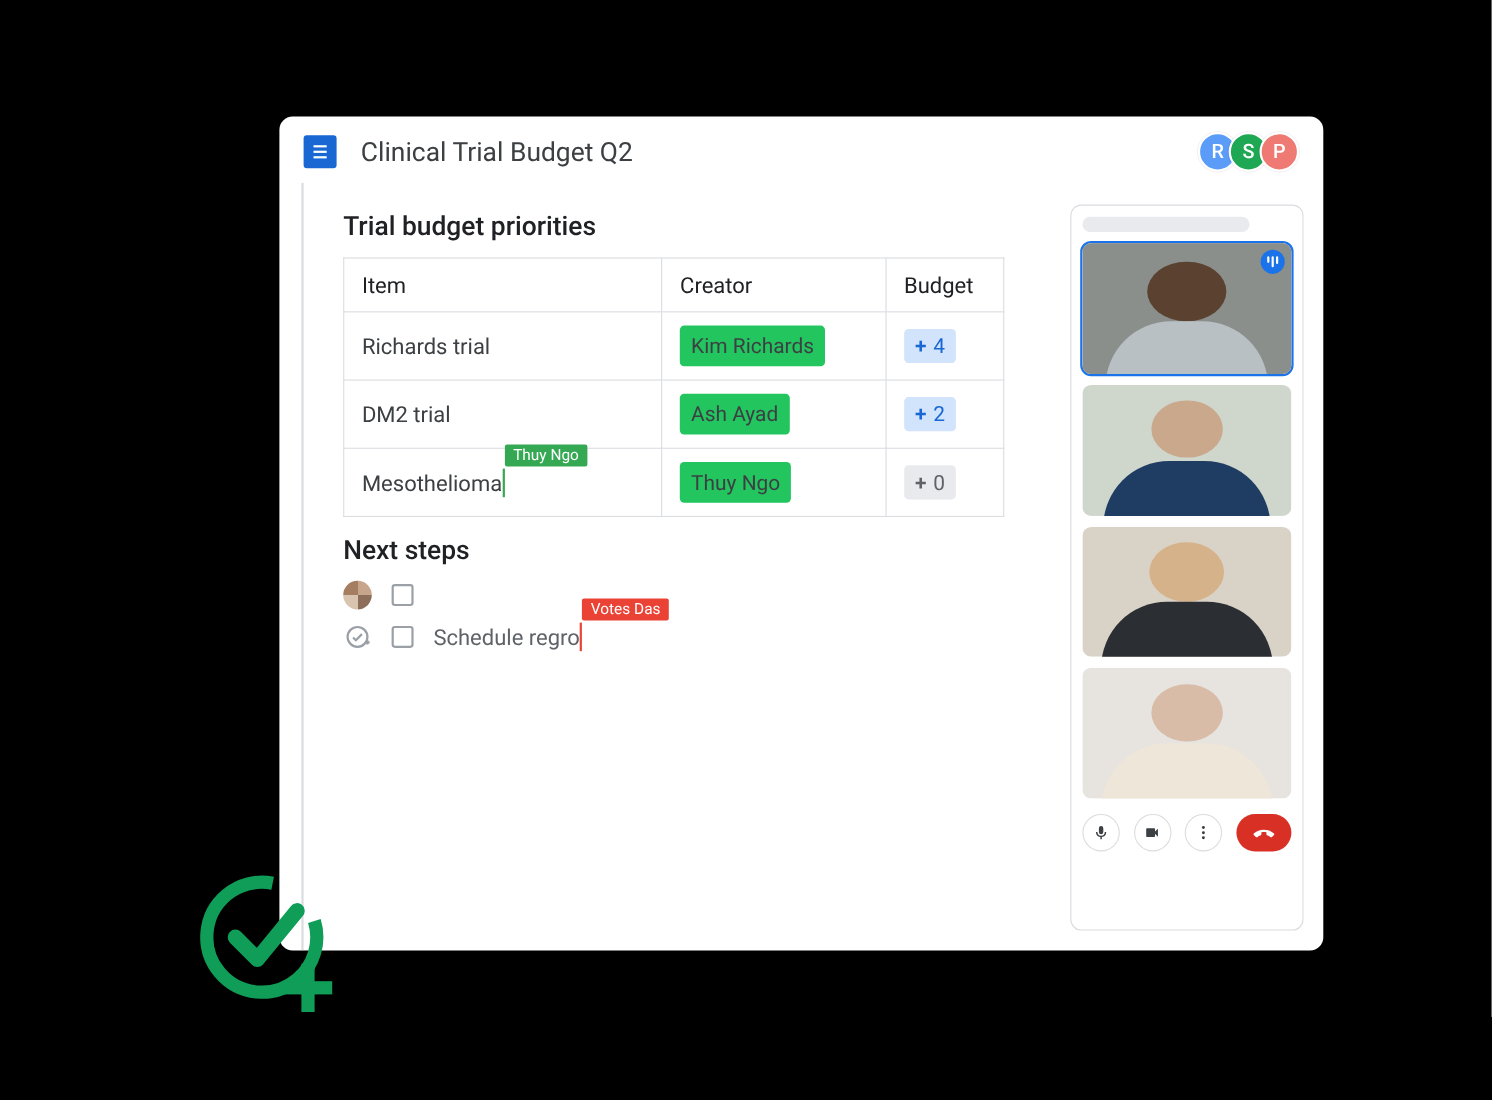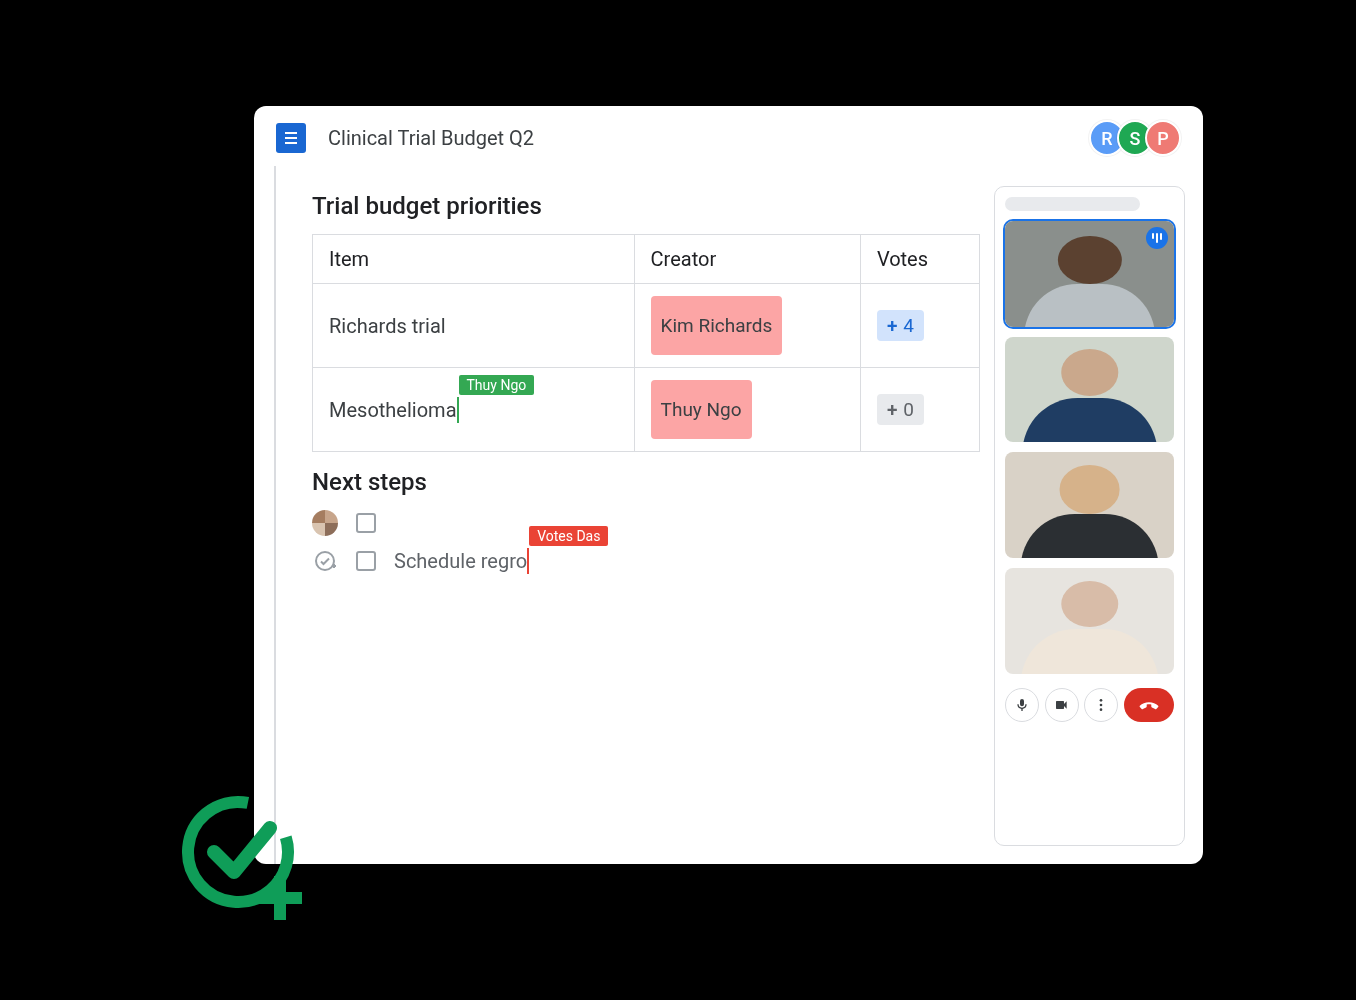--- a/index.html
+++ b/index.html
@@ -31,21 +31,21 @@
   }
   .docs-icon {
     width: 30px; height: 30px;
     background: #1967d2;
     border-radius: 3px;
     display: flex; align-items: center; justify-content: center;
     margin-right: 22px;
   }
   .docs-icon svg { display:block; }
   .doc-title {
-    font-size: 20px;
+    font-size: 24px;
     color: #3c4043;
     font-weight: 400;
     flex: none;
   }
   .spacer { flex: 1; }
   .collab-badges { display: flex; }
   .collab-badge {
     width: 36px; height: 36px; border-radius: 50%;
     display: flex; align-items: center; justify-content: center;
     font-size: 18px; font-weight: 500; color: #fff;
@@ -73,37 +73,37 @@
 
   h2.section {
     font-size: 24px;
     font-weight: 500;
     color: #202124;
     margin: 0 0 14px 0;
   }
 
   table.trial {
     border-collapse: collapse;
-    width: 668px;
+    width: 601px;
   }
   table.trial th, table.trial td {
     border: 1px solid #dadce0;
     padding: 12px 16px;
     text-align: left;
     font-size: 20px;
     color: #3c4043;
     vertical-align: middle;
   }
   table.trial th { font-weight: 400; color: #202124; }
   td.item { color:#5f6368; }
   .chip {
     display:inline-block;
-    background:#fca5a5;
+    background:#22c55e;
     border-radius:4px;
-    padding: 18px 10px;
+    padding: 7px 10px;
     color:#3c4043;
     font-size: 19px;
   }
   .votepill {
     display:inline-flex; align-items:center;
     border-radius:4px;
     padding: 4px 10px;
     font-size: 19px;
   }
   .votepill.pos { background:#d2e3fc; color:#1967d2; }
@@ -248,28 +248,36 @@
     <div class="doc-pane">
       <div class="margin-line"></div>
       <div class="doc-inner">
         <h2 class="section">Trial budget priorities</h2>
 
         <table class="trial">
           <tbody>
               <tr>
             <th style="width:270px">Item</th>
             <th style="width:190px">Creator</th>
-            <th style="width:100px">Votes</th>
+            <th style="width:100px">Budget</th>
           </tr>
           <tr>
             <td class="item">Richards trial</td>
             <td><span class="chip">Kim Richards</span></td>
             <td><span class="votepill pos">
                     <span class="plus">+</span>
                     <span>4</span>
+                  </span></td>
+          </tr>
+          <tr>
+            <td class="item">DM2 trial</td>
+            <td><span class="chip">Ash Ayad</span></td>
+            <td><span class="votepill pos">
+                    <span class="plus">+</span>
+                    <span>2</span>
                   </span></td>
           </tr>
           <tr>
             <td class="item">
               <span class="cursor-wrap" style="--c:#34a853">
                 <span>Mesothelioma</span>
                     <span class="caret"></span>
                 <span class="cursor-label" style="--lx:100%;">Thuy Ngo</span>
               </span>
             </td>

